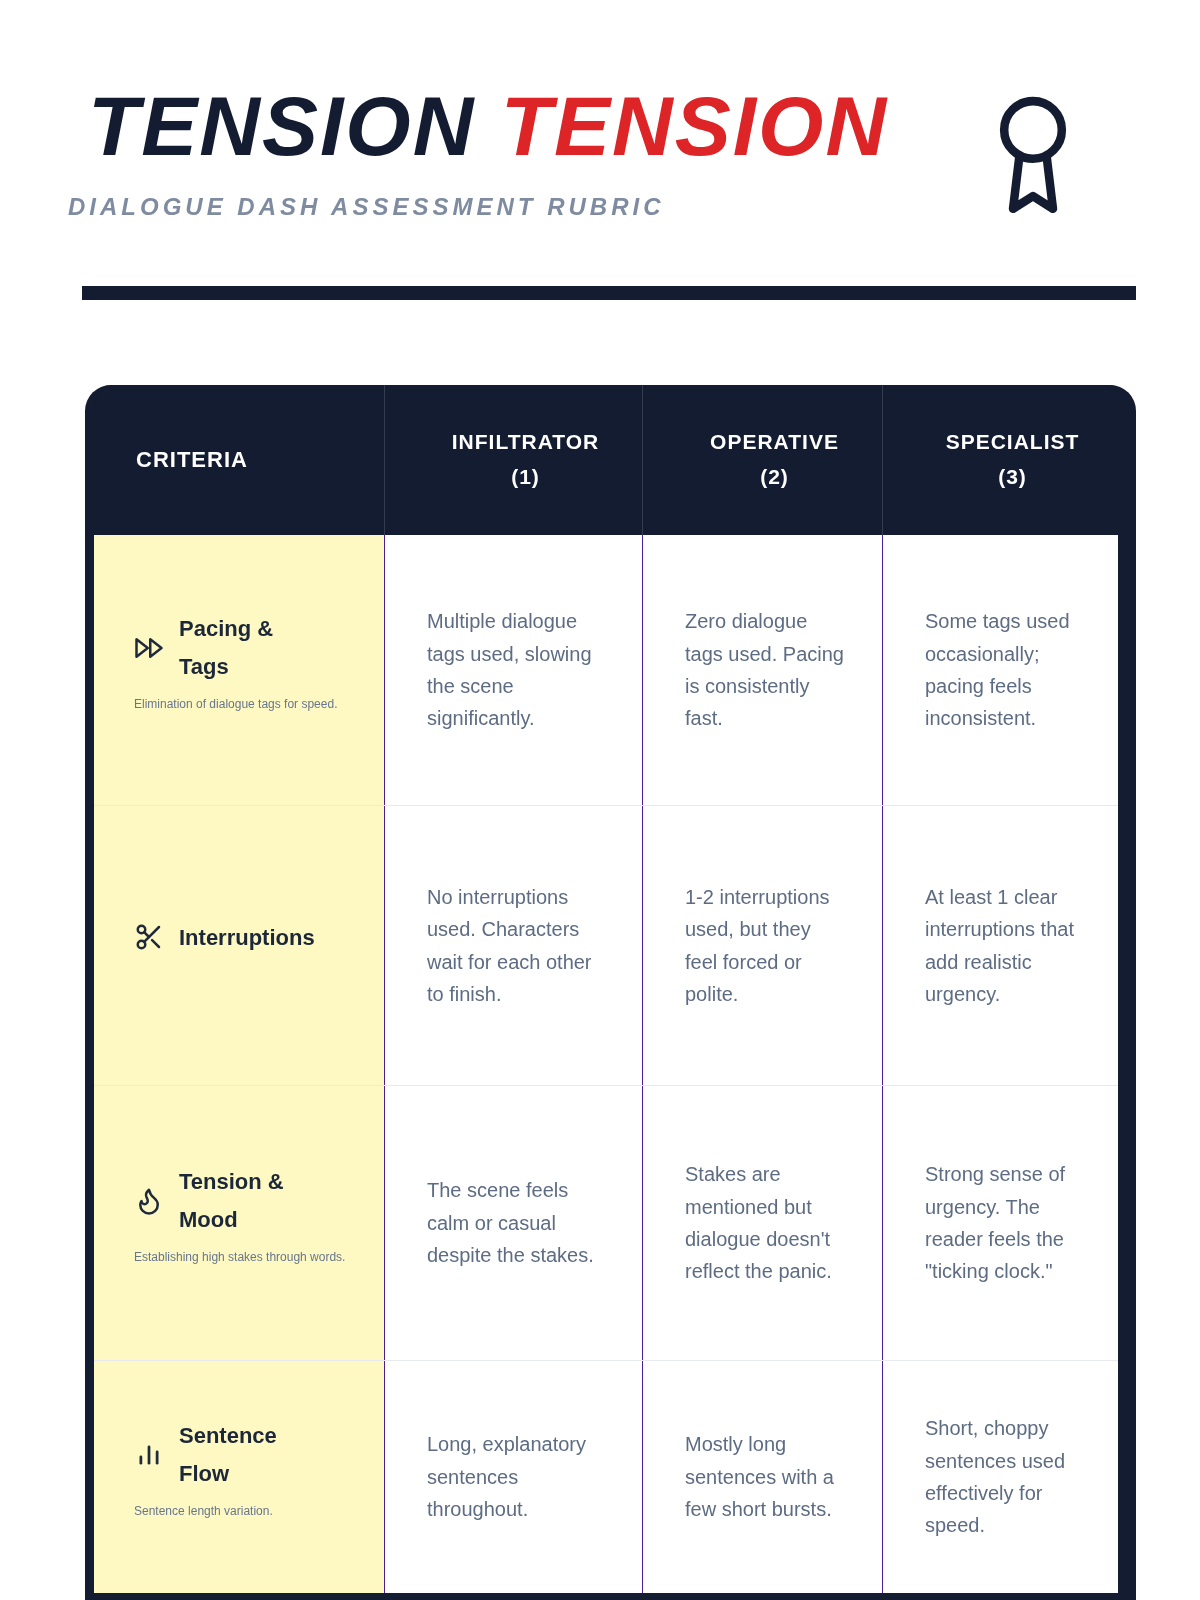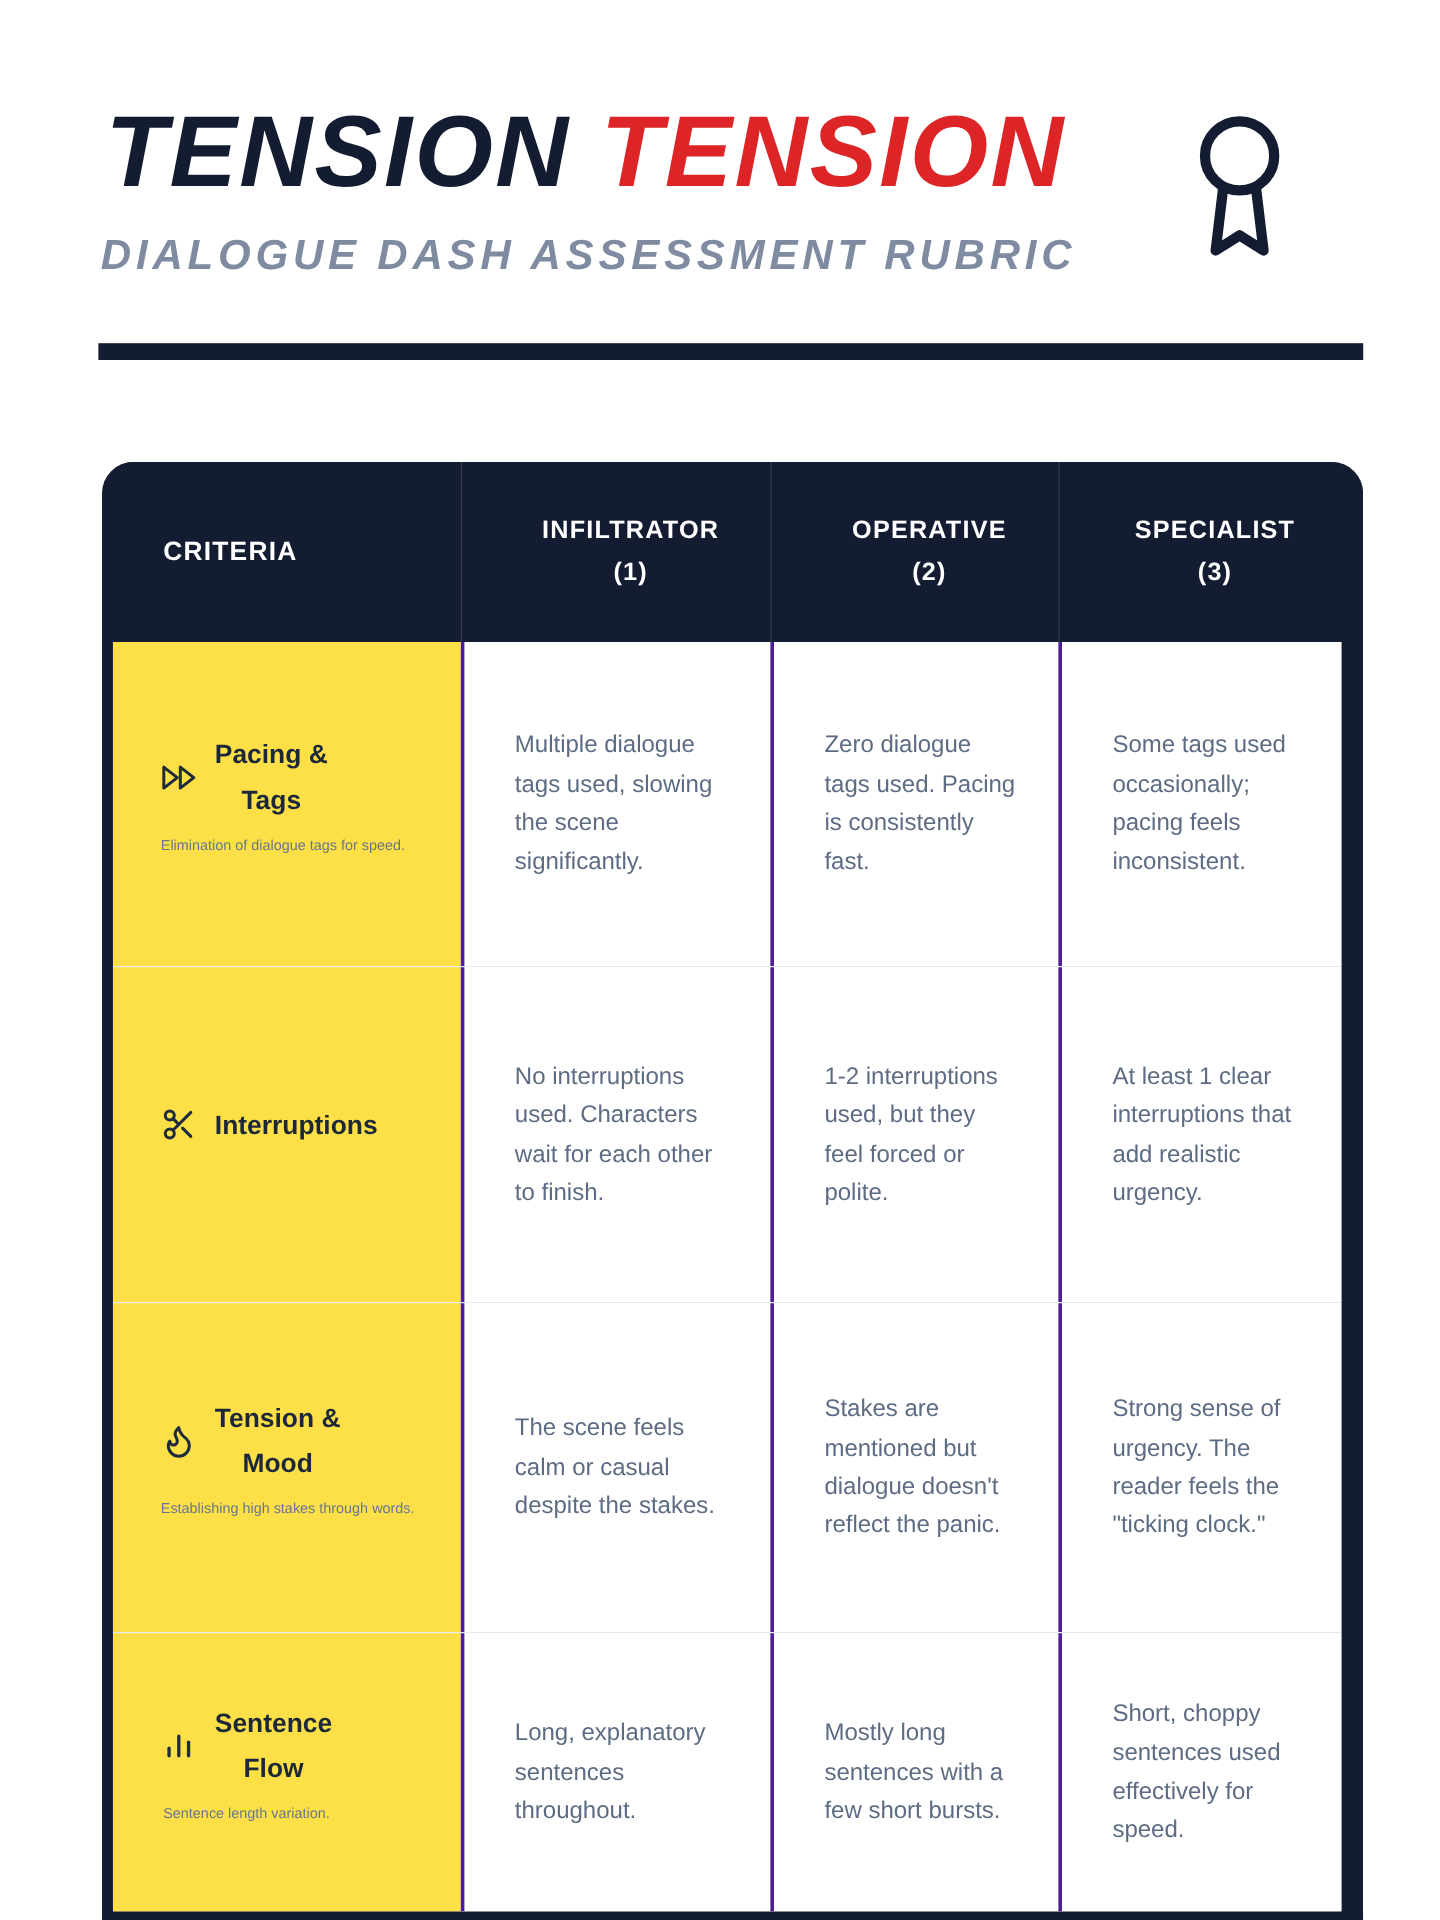--- a/index.html
+++ b/index.html
@@ -21,24 +21,24 @@
     font-size: 84px;
     line-height: 1;
     letter-spacing: 2px;
     white-space: nowrap;
   }
   .logo .t-primary { color: #131c30; }
   .logo .t-accent  { color: #dd2528; }
 
   .subtitle {
     position: absolute;
-    top: 193px; left: 84px;
+    top: 193px; left: 68px;
     font-style: italic;
     font-weight: bold;
-    font-size: 35px;
+    font-size: 24px;
     letter-spacing: 4px;
     color: #7e8ba1;
     white-space: nowrap;
   }
 
   .award {
     position: absolute;
     top: 92px; left: 995px;
     width: 76px; height: 136px;
     color: #131c30;
@@ -108,30 +108,29 @@
   .row:nth-child(1) { height: 270px; }
   .row:nth-child(2) { height: 280px; }
   .row:nth-child(3) { height: 275px; }
   .row:nth-child(4) { flex: 1; }
 
   .cell {
     display: flex;
     align-items: center;
     padding: 26px 34px 26px 42px;
     background: #ffffff;
-    border-left: 3px solid #4c1d95;
+    border-left: 1px solid #4c1d95;
     font-size: 20px;
     line-height: 1.62;
     color: #5d6c83;
   }
   .cell.crit {
     border-left: none;
-    background: #fde047;
+    background: #fef9c3;
     padding: 10px 28px 26px 40px;
-    text-align: center;
   }
   .crit-head {
     display: flex;
     align-items: center;
     gap: 15px;
   }
   .crit-icon { color: #1f2a3d; flex: none; display: inline-flex; }
   .crit-icon svg { width: 30px; height: 30px; }
   .crit-title {
     font-weight: bold;

